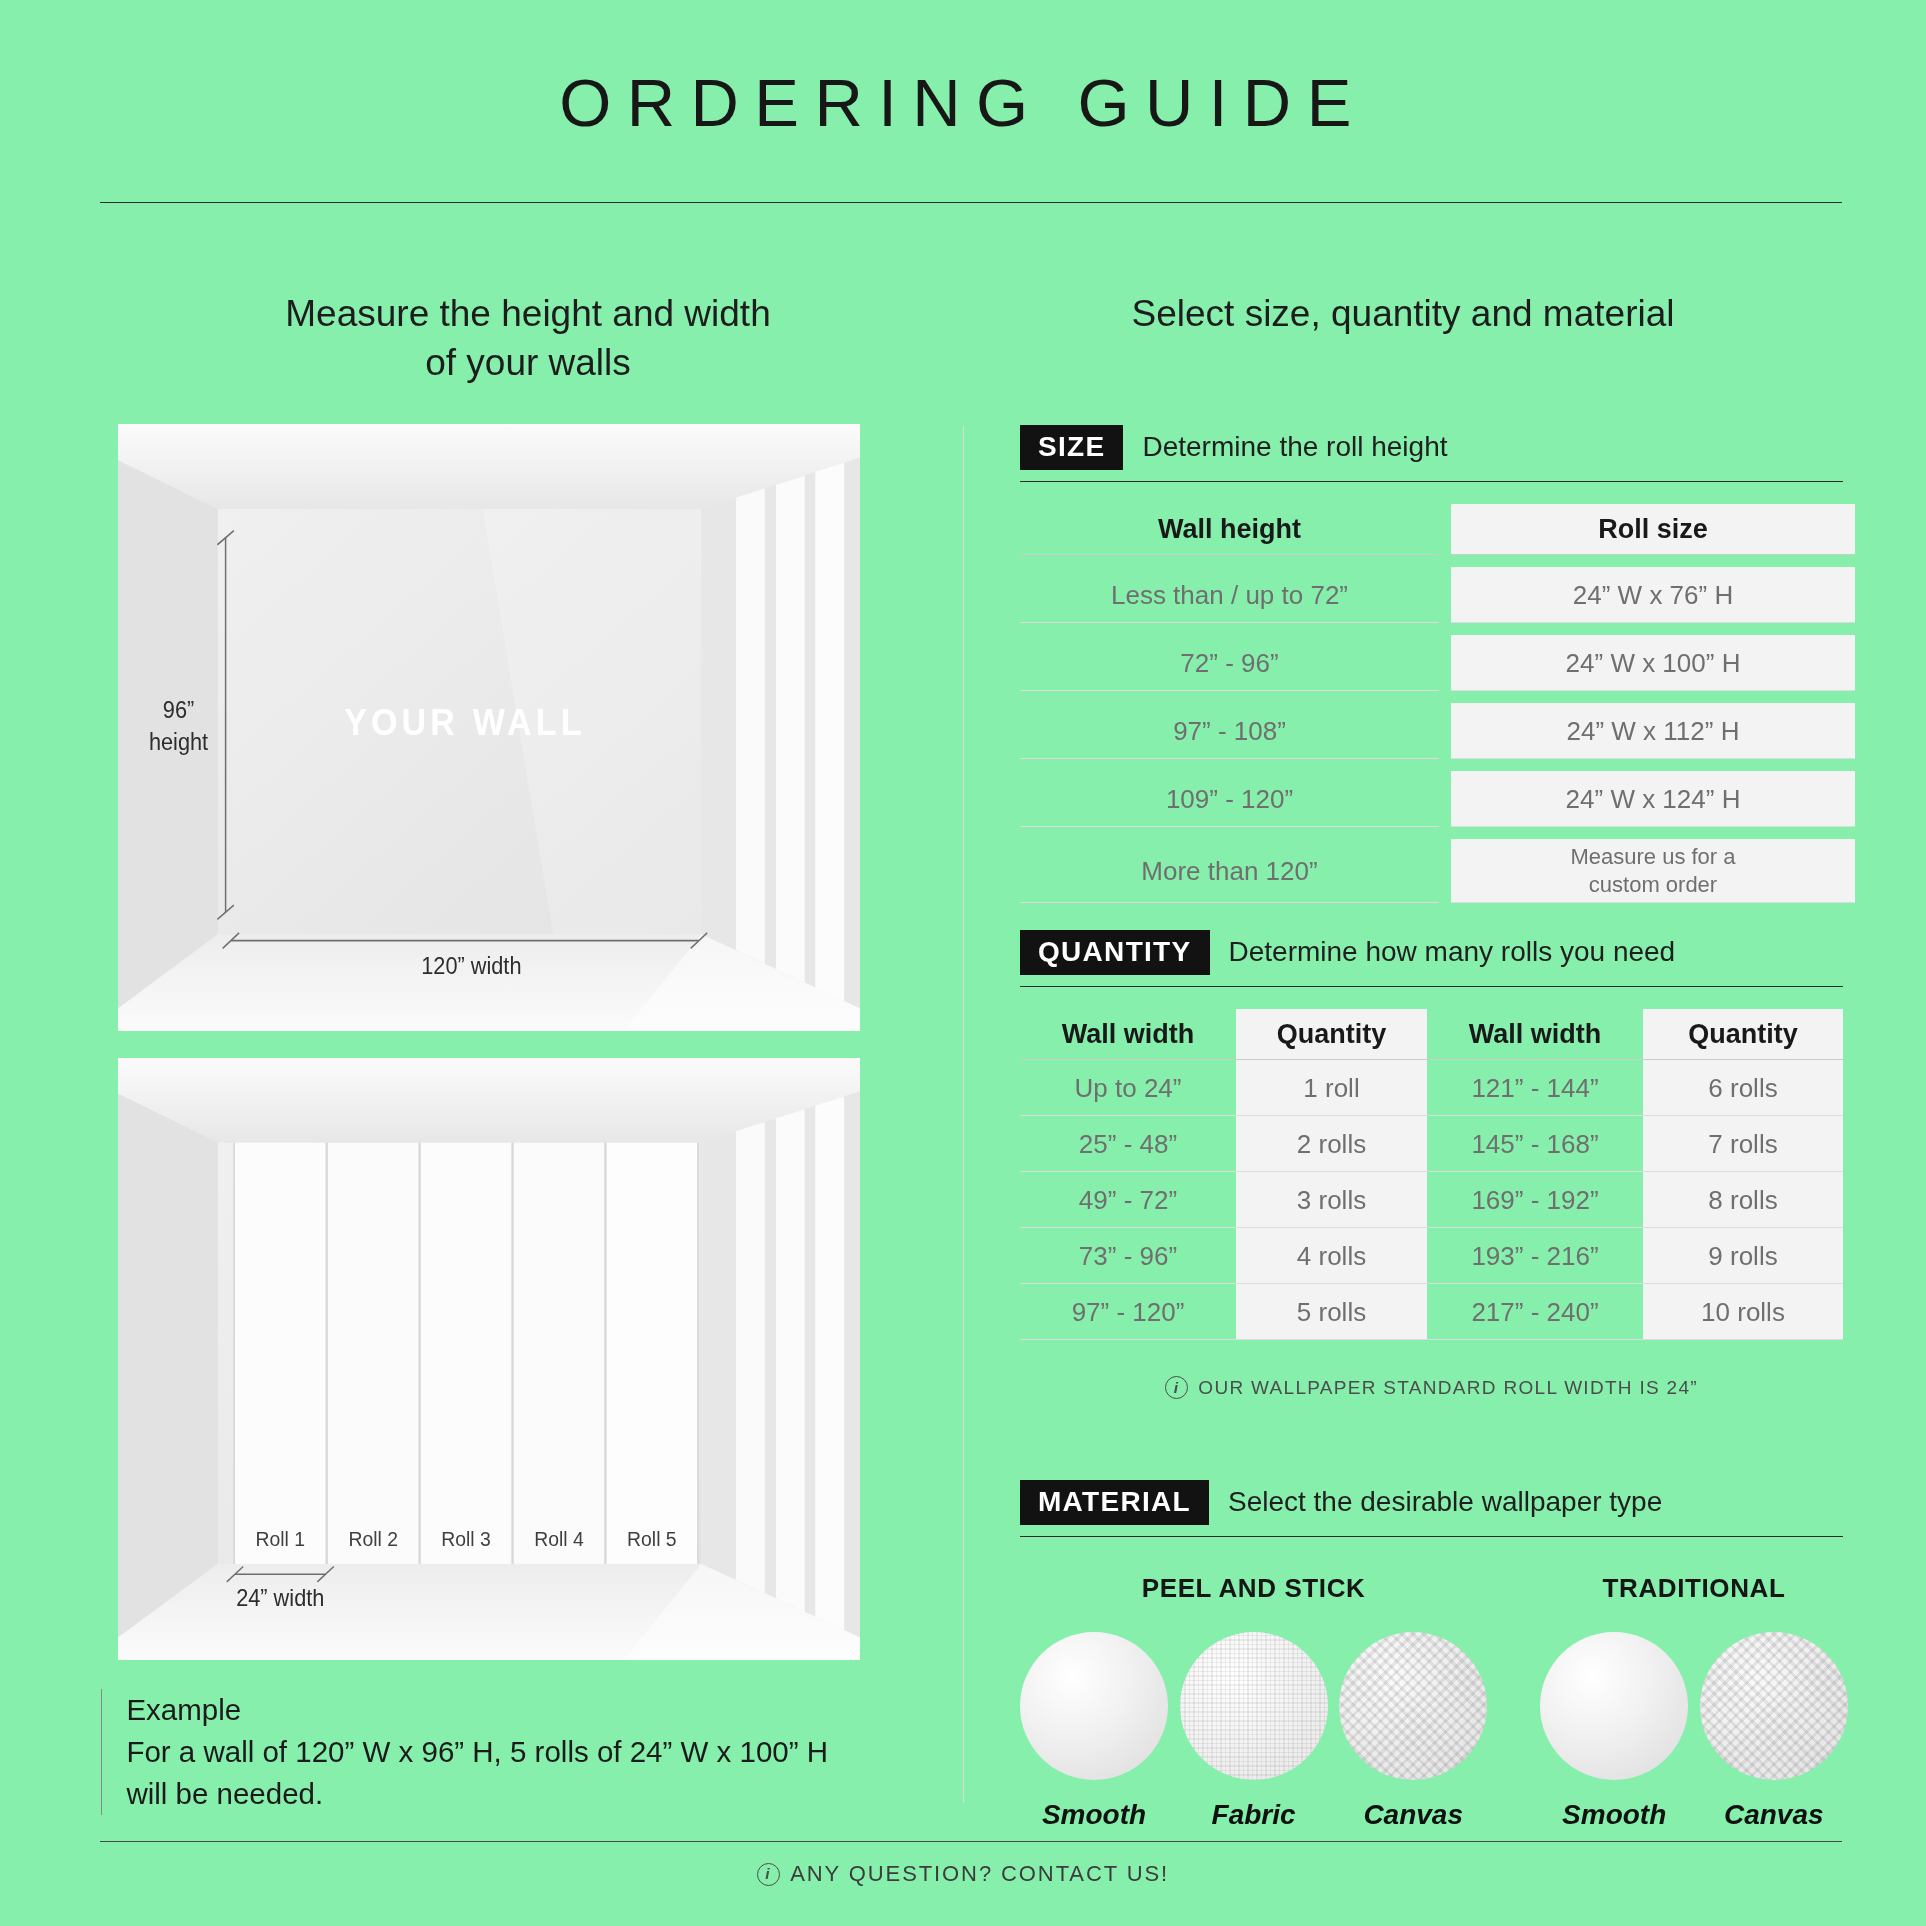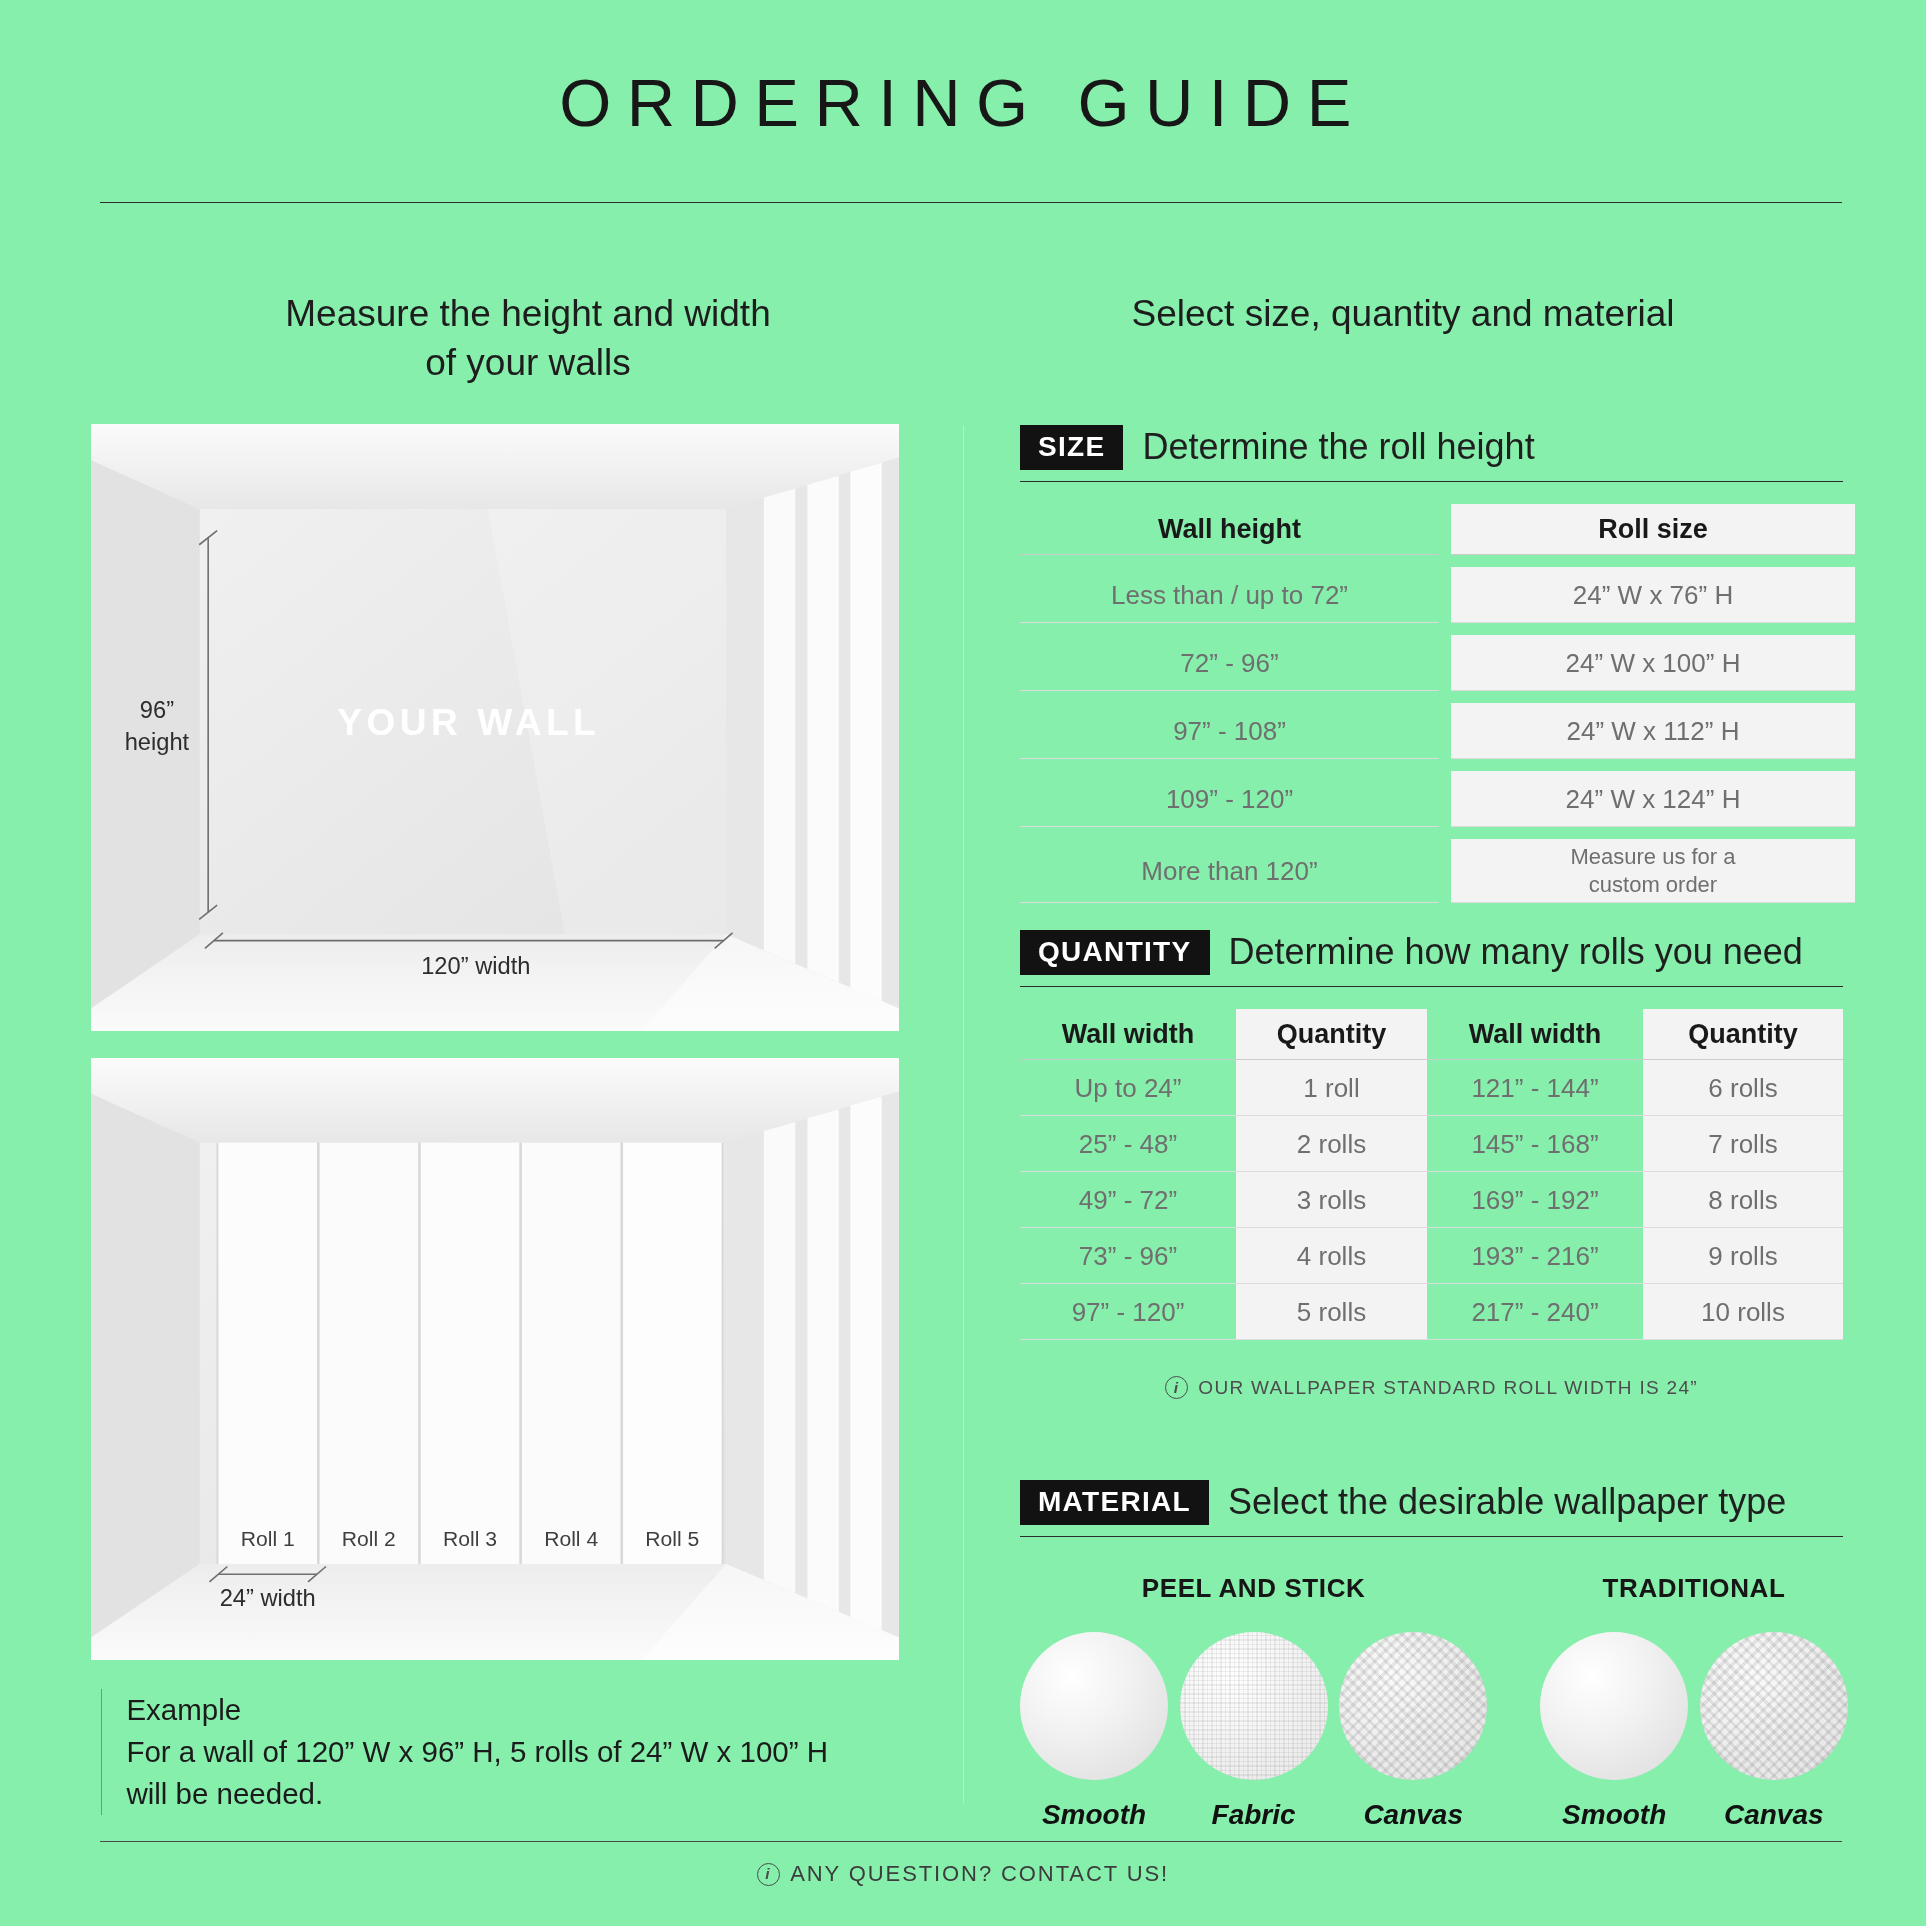--- a/index.html
+++ b/index.html
@@ -19,21 +19,21 @@
     font-weight:500; color:#171717;
   }
   .title-rule { position:absolute; top:202px; left:100px; width:1742px; border-top:1.3px solid #2e2e2e; }
 
   
   .heading { position:absolute; text-align:center; font-size:37px; line-height:1.32; font-weight:500; color:#1d1d1d; }
   .heading-left { left:101px; top:290px; width:854px; }
   .heading-right { left:963px; top:290px; width:880px; }
 
   
-  .room { position:absolute; left:91px; width:808px; }
+  .room { position:absolute; left:118px; width:742px; }
   .room1 { top:424px; height:607px; }
   .room2 { top:1058px; height:602px; }
   .room svg { width:100%; height:100%; display:block; }
   .room text { font-family:"Liberation Sans", sans-serif; }
   .dim-label { font-size:37px; fill:#2d2d2d; }
   .wall-word { font-size:58px; font-weight:bold; fill:#ffffff; letter-spacing:7px; }
   .roll-label { font-size:33px; fill:#3f3f3f; }
 
   
   .example {
@@ -45,21 +45,21 @@
   .col-divider { position:absolute; left:963px; top:426px; width:1.3px; height:1377px; background:#dadada; }
 
   
   .section { position:absolute; left:1020px; width:823px; }
   .section-size { top:425px; }
   .section-quantity { top:930px; }
   .section-material { top:1480px; }
 
   .section-header { display:flex; align-items:center; gap:19px; border-bottom:1.3px solid #2b2b2b; padding-bottom:11.6px; }
   .badge { background:#121212; color:#ffffff; font-weight:bold; font-size:28px; letter-spacing:1.3px; padding:6.4px 18px; flex:0 0 auto; }
-  .subtitle { font-size:36px; color:#1f1f1f; font-weight:500; white-space:nowrap; }
+  .subtitle { font-size:28px; color:#1f1f1f; font-weight:500; white-space:nowrap; }
 
   
   .tbl { display:grid; margin-top:22px; }
   .tbl-size { grid-template-columns:419px 404px;gap:12px; }
   .tbl-qty  { grid-template-columns:216px 191px 216px 200px; }
   .cell {
     display:flex; align-items:center; justify-content:center; text-align:center;
     min-height:56px; border-bottom:0.6px solid #dcdcdc;
     font-size:26px; color:#6f6f6f; padding:3.9px 9px; line-height:1.25;
   }

